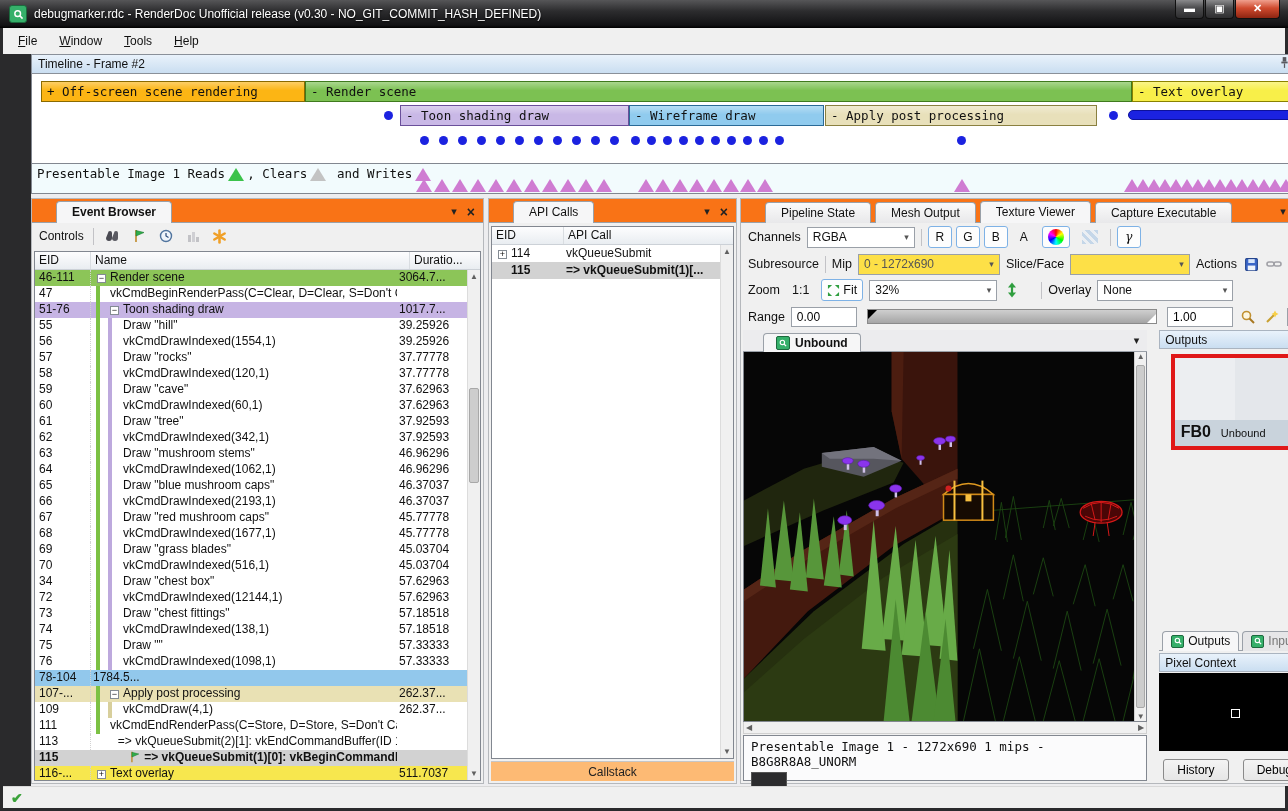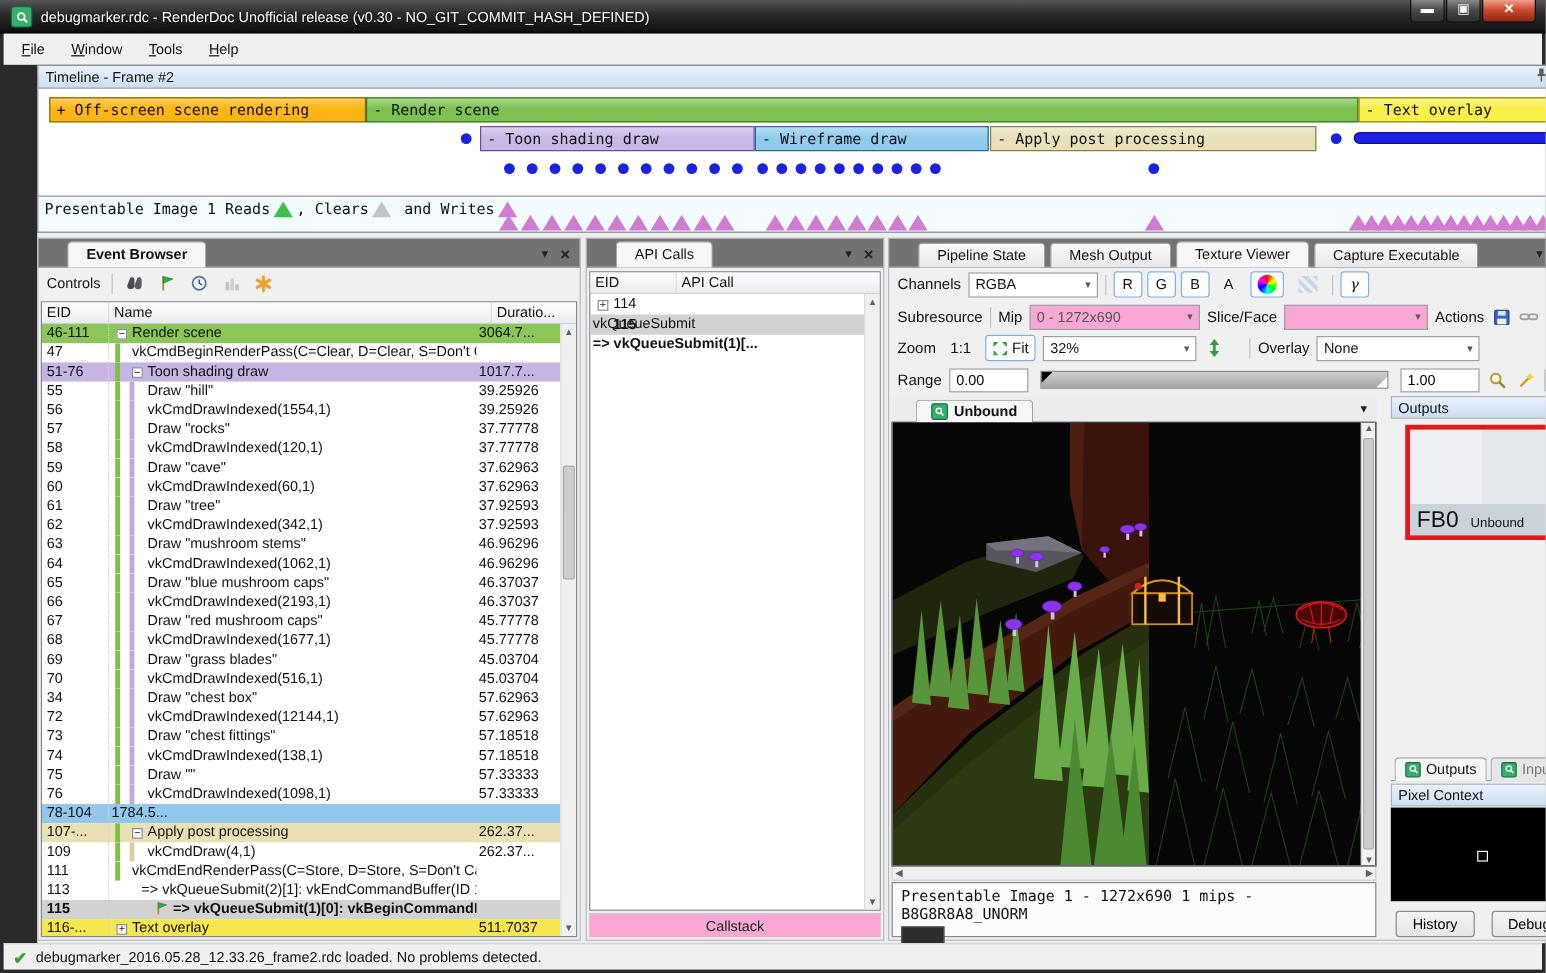--- a/index.html
+++ b/index.html
@@ -32,21 +32,21 @@
 .tl-dot { position:absolute; width:9px; height:9px; border-radius:50%; background:#1b22e0; }
 .tl-pill { position:absolute; height:10px; border-radius:5px; background:#1b22e0; border:1px solid #0d119a; }
 .tl-usage { position:relative; height:30px; background:#f2fbfd; border:1px solid #828790; border-top:none; font-family:"DejaVu Sans Mono",monospace; font-size:12.5px; padding:2px 0 0 5px; overflow:hidden; }
 .tri { width:0; height:0; border-left:8px solid transparent; border-right:8px solid transparent; border-bottom:13px solid #cf7cd2; }
 .tri.abs { position:absolute; bottom:1px; }
 .tri.inline { display:inline-block; vertical-align:-3px; margin:0 3px; }
 .tri.g { border-bottom-color:#3bc24b; } .tri.gr { border-bottom-color:#c3c3c3; } .tri.p { border-bottom-color:#cf7cd2; }
 
 
 .panel { position:absolute; background:#f0f0f0; border:1px solid #b5b8bc; }
-.tabstrip { height:24px; display:flex; align-items:flex-end; border-bottom:1px solid #9aa0a8; position:relative; background:#737373; }
+.tabstrip { height:24px; display:flex; align-items:flex-end; border-bottom:1px solid #9aa0a8; position:relative; background:#f97316; }
 .tab { background:linear-gradient(#fafafa,#e8e8ea); border:1px solid #9aa0a8; border-bottom:none; border-radius:4px 4px 0 0; padding:3px 15px; margin-left:4px; position:relative; top:1px; white-space:nowrap; }
 .tab.active { background:#f6f6f7; padding-bottom:4px; }
 .tab.first { margin-left:24px; }
 .strip-icons { margin-left:auto; display:flex; gap:10px; padding:0 8px 4px 0; color:#222; align-items:center; }
 .caret { font-size:11px; } .xicon { font-size:14px; font-weight:bold; line-height:10px; }
 
 
 .eb-toolbar { height:26px; display:flex; align-items:center; gap:9px; padding:0 7px; }
 .sep { width:1px; height:17px; background:#c2c2c6; }
 .tool-ico { width:18px; height:16px; display:flex; align-items:center; justify-content:center; }
@@ -65,21 +65,21 @@
 .flagico { display:inline-block; width:13px; height:12px; vertical-align:-2px; margin-right:3px; }
 .vscroll { position:absolute; right:0; top:18px; bottom:0; width:13px; background:#f0f0f0; border-left:1px solid #dcdcdc; font-size:8px; color:#606060; text-align:center; }
 .vscroll .a { height:13px; line-height:13px; }
 .vscroll .a.b { position:absolute; bottom:0; left:0; right:0; }
 .thumb { position:absolute; left:1px; right:1px; background:#cdcdcd; border:1px solid #a8a8a8; border-radius:2px; }
 
 
 .tv-row { display:flex; align-items:center; gap:6px; padding:0 7px; height:26px; font-size:12.5px; }
 .combo { height:21px; background:#fff; border:1px solid #9aa0a8; display:flex; align-items:center; padding:0 5px; font-size:12px; position:relative; }
 .combo .arr { margin-left:auto; font-size:9px; color:#555; padding-left:6px; }
-.combo.gray { background:#f9a8d4; color:#555; }
+.combo.gray { background:#fde047; color:#555; }
 .tgl { width:24px; height:22px; background:#fdfdfd; border:1px solid #7eb2e6; border-radius:3px; display:flex; align-items:center; justify-content:center; font-size:12px; }
 .tgl.off { border-color:transparent; background:transparent; }
 .btn-flat { height:22px; background:transparent; border:1px solid transparent; border-radius:3px; display:flex; align-items:center; justify-content:center; padding:0 5px; gap:3px; }
 .btn-flat.on { border-color:#7eb2e6; background:#fdfdfd; }
 .wheel { width:16px; height:16px; border-radius:50%; background:conic-gradient(#f00,#ff0,#0f0,#0ff,#00f,#f0f,#f00); }
 .checker { width:16px; height:14px; background:repeating-linear-gradient(45deg,#a8c6e4 0 3px,#e8eef5 3px 6px); opacity:.6; }
 .slider { flex:1; height:15px; margin:0 4px; background:linear-gradient(#cfcfcf,#a5a5a5); border:1px solid #8a8a8a; position:relative; }
 .mk-b { position:absolute; left:0; top:0; width:0; height:0; border-top:9px solid #000; border-right:9px solid transparent; }
 .mk-w { position:absolute; right:0; bottom:0; width:0; height:0; border-bottom:9px solid #fff; border-left:9px solid transparent; }
 .rangebox { width:66px; height:20px; background:#fff; border:1px solid #9aa0a8; padding:1px 5px; font-size:12px; }
@@ -92,34 +92,34 @@
 .viewport { flex:1; position:relative; background:#000; border:1px solid #828790; border-top:none; overflow:hidden; }
 .viewport svg.scene { position:absolute; left:0; top:0; width:409px; height:100%; }
 .vp-vscroll { position:absolute; right:0; top:0; bottom:0; width:12px; background:#f0f0f0; border-left:1px solid #d0d0d0; font-size:8px; color:#606060; text-align:center; }
 .hscroll { height:12px; background:#f0f0f0; border:1px solid #d0d0d0; border-top:none; display:flex; justify-content:space-between; font-size:8px; color:#606060; align-items:center; padding:0 2px; }
 .tv-status { height:46px; background:#fbfbfc; border:1px solid #828790; margin-top:1px; padding:3px 7px; font-family:"DejaVu Sans Mono",monospace; font-size:12.5px; }
 .swatch { width:36px; height:15px; background:#2c2c2e; border:1px solid #555; margin-top:3px; }
 .tv-right { flex:1; display:flex; flex-direction:column; }
 .side-cap { height:19px; background:linear-gradient(#e9f2fb,#cadef1); border:1px solid #aab4c0; display:flex; align-items:center; padding:0 5px; font-size:12px; }
 .fb-box { width:128px; height:96px; margin:5px auto 0; border:4px solid #e01818; background:linear-gradient(90deg,#eceef1 50%,#e4e7eb 50%); display:flex; flex-direction:column; }
 .fb-strip { margin-top:auto; height:26px; background:#c9d3dc; display:flex; align-items:baseline; padding:3px 6px; gap:10px; }
-.fb-big { font-size:19px; font-weight:normal; }
+.fb-big { font-size:16px; font-weight:bold; }
 .fb-small { font-size:11px; }
 .side-tabs { height:22px; display:flex; align-items:flex-end; border-bottom:1px solid #9aa0a8; }
 .side-tab { display:flex; align-items:center; gap:4px; border:1px solid #9aa0a8; border-bottom:none; border-radius:4px 4px 0 0; padding:2px 8px 3px; margin-left:3px; background:#e6e6e8; font-size:12px; position:relative; top:1px; white-space:nowrap; }
 .side-tab.active { background:#f6f6f7; }
 .side-tab.dim { color:#777; }
 .px-box { height:78px; background:#000; margin-top:1px; position:relative; }
 .px-sq { position:absolute; left:72px; top:36px; width:9px; height:9px; border:1.5px solid #fff; }
 .btnrow { display:flex; justify-content:space-between; padding:8px 4px 0; }
 .btn { background:linear-gradient(#f4f4f4,#e6e6e6); border:1px solid #8a8a8a; border-radius:3px; padding:3px 13px; font-size:12px; }
 
 
-.callstack { position:absolute; left:2px; right:2px; bottom:2px; height:20px; background:#f9a8d4; border-top:1px solid #c6c6c6; text-align:center; line-height:20px; color:#222; }
-.api-row { display:flex; height:17px; line-height:16px; font-size:12px;flex-direction:column; }
+.callstack { position:absolute; left:2px; right:2px; bottom:2px; height:20px; background:#fdba74; border-top:1px solid #c6c6c6; text-align:center; line-height:20px; color:#222; }
+.api-row { display:flex; height:17px; line-height:16px; font-size:12px; }
 .api-eid { width:72px; flex:none; padding-left:6px; }
 .api-call { flex:1; padding-left:2px; }
 </style>
 </head>
 <body>
 
 <div class="win">
 
   <div class="titlebar">
     <span class="app-icon">
@@ -743,15 +743,14 @@
             <button class="btn">History</button>
             <button class="btn">Debug</button>
           </div>
         </div>
       </div>
     </div>
   </div>
 
   <div class="statusbar">
     <span class="check">✔</span>
-    <span>debugmarker_2016.05.28_12.33.26_frame2.rdc loaded. No problems detected.</span>
   </div>
 </div>
 
 </body></html>

